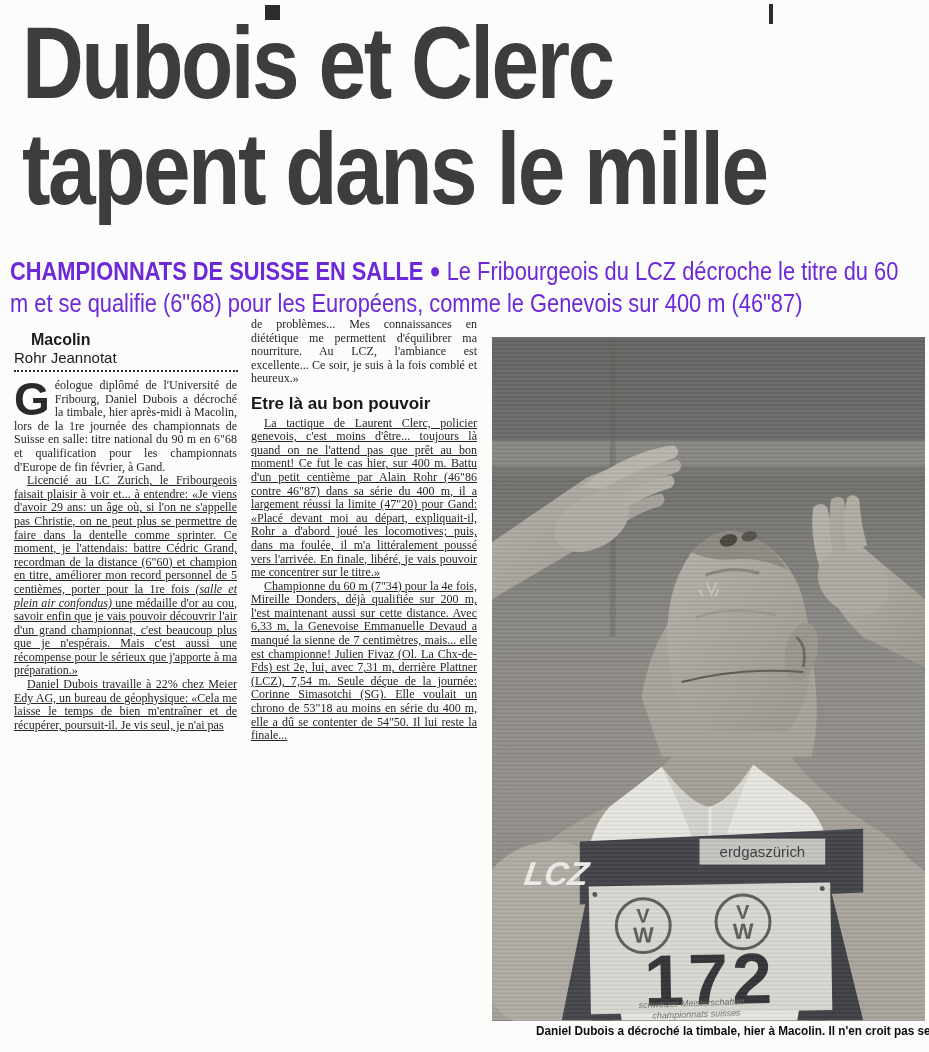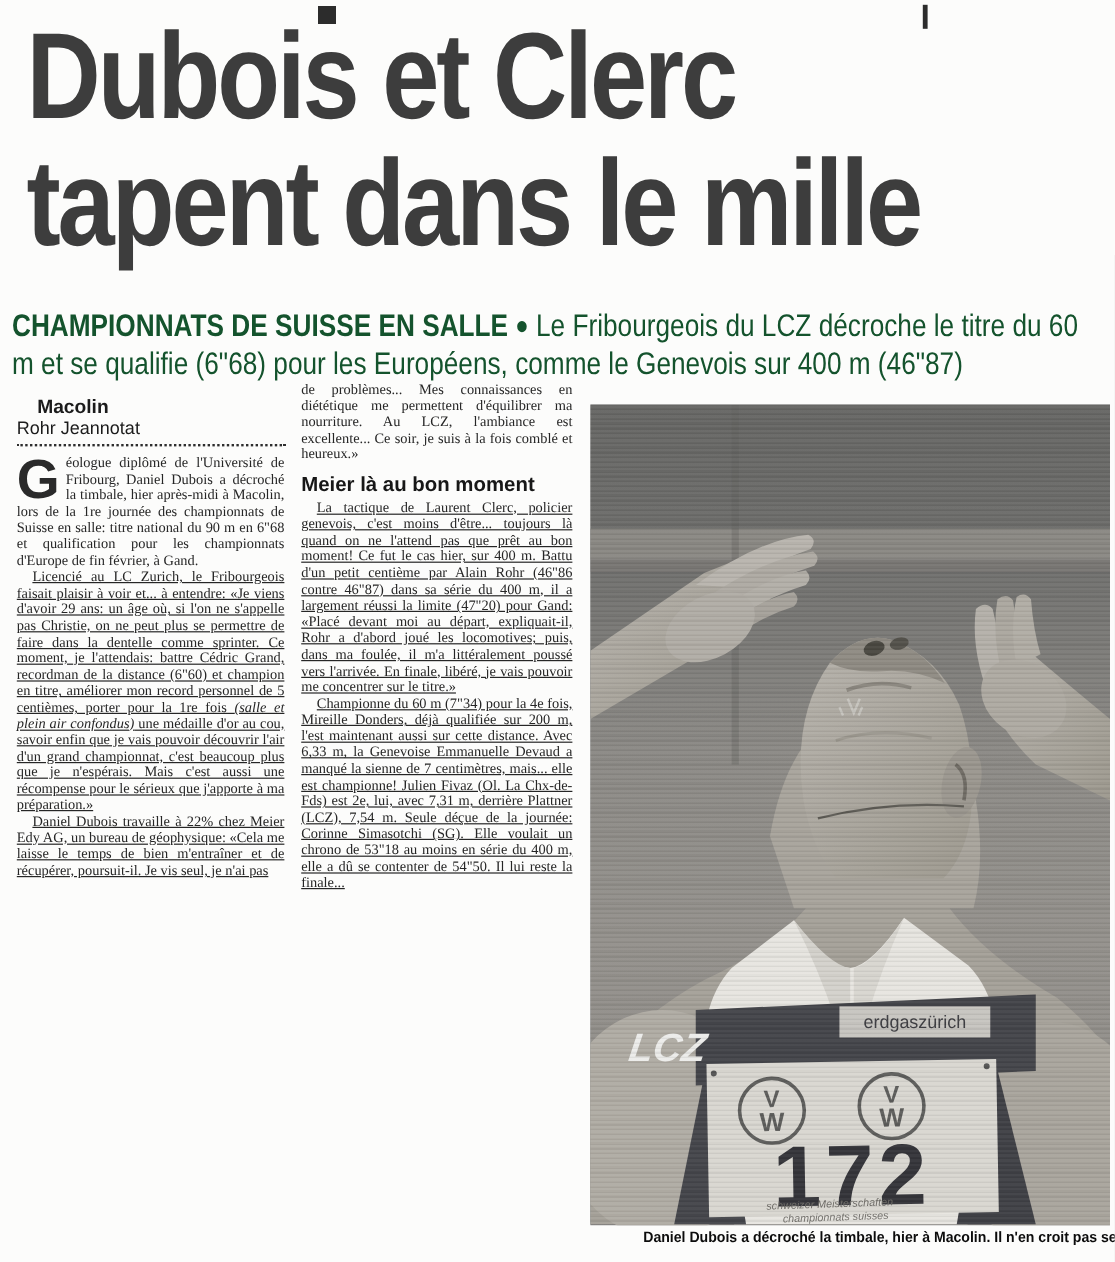--- a/index.html
+++ b/index.html
@@ -7,21 +7,21 @@
         font-family:"Liberation Serif",serif;color:#232323;}
   .abs{position:absolute;}
 
   
   #headline{left:22px;top:10px;width:900px;color:#3d3d3d;
             font-family:"Liberation Sans",sans-serif;font-weight:bold;
             font-size:102px;line-height:106px;letter-spacing:-3px;white-space:nowrap;}
   #headline .hl{display:inline-block;transform:scaleX(0.84);transform-origin:0 50%;}
 
   
-  #standfirst{left:10px;top:256px;width:912px;color:#14532d;
+  #standfirst{left:10px;top:256px;width:912px;color:#6d28d9;
               font-family:"Liberation Sans",sans-serif;font-size:26px;line-height:31px;}
   #standfirst .inner{width:1086px;transform:scaleX(0.84);transform-origin:0 0;}
   #standfirst .kicker{font-weight:bold;letter-spacing:0px;}
   #standfirst .bullet{font-size:22px;position:relative;top:-2px;}
 
   
   #byline{left:14px;top:331px;width:224px;font-family:"Liberation Sans",sans-serif;color:#1b1b1b;}
   #byline .loc{font-weight:bold;font-size:16px;line-height:18px;margin-left:17px;}
   #byline .auth{font-size:15px;line-height:18px;}
   #byline .dots{margin-top:3px;border-top:2px dotted #2e2e2e;width:224px;height:0;}
@@ -79,21 +79,21 @@
   </div>
 
   <div class="abs bodycol" id="col1">
     <p><span class="dropcap">G</span><span>éologue diplômé de l'Université de Fribourg, Daniel Dubois a décroché la timbale, hier après-midi à Macolin, lors de la 1re journée des championnats de Suisse en salle: titre national du 90 m en 6"68 et qualification pour les championnats d'Europe de fin février, à Gand.</span></p>
     <p class="ind"><span>Licencié au LC Zurich, le Fribourgeois faisait plaisir à voir et... à entendre: «Je viens d'avoir 29 ans: un âge où, si l'on ne s'appelle pas Christie, on ne peut plus se permettre de faire dans la dentelle comme sprinter. Ce moment, je l'attendais: battre Cédric Grand, recordman de la distance (6"60) et champion en titre, améliorer mon record personnel de 5 centièmes, porter pour la 1re fois </span><span class="it">(salle et plein air confondus)</span><span> une médaille d'or au cou, savoir enfin que je vais pouvoir découvrir l'air d'un grand championnat, c'est beaucoup plus que je n'espérais. Mais c'est aussi une récompense pour le sérieux que j'apporte à ma préparation.»</span></p>
     <p class="ind"><span>Daniel Dubois travaille à 22% chez Meier Edy AG, un bureau de géophysique: «Cela me laisse le temps de bien m'entraîner et de récupérer, poursuit-il. Je vis seul, je n'ai pas</span></p>
   </div>
 
   <div class="abs bodycol" id="col2">
     <p><span>de problèmes... Mes connaissances en diététique me permettent d'équilibrer ma nourriture. Au LCZ, l'ambiance est excellente... Ce soir, je suis à la fois comblé et heureux.»</span></p>
-    <h3 class="crosshead">Meier là au bon moment</h3>
+    <h3 class="crosshead">Etre là au bon pouvoir</h3>
     <p class="ind"><span>La tactique de Laurent Clerc, policier genevois, c'est moins d'être... toujours là quand on ne l'attend pas que prêt au bon moment! Ce fut le cas hier, sur 400 m. Battu d'un petit centième par Alain Rohr (46"86 contre 46"87) dans sa série du 400 m, il a largement réussi la limite (47"20) pour Gand: «Placé devant moi au départ, expliquait-il, Rohr a d'abord joué les locomotives; puis, dans ma foulée, il m'a littéralement poussé vers l'arrivée. En finale, libéré, je vais pouvoir me concentrer sur le titre.»</span></p>
     <p class="ind"><span>Championne du 60 m (7"34) pour la 4e fois, Mireille Donders, déjà qualifiée sur 200 m, l'est maintenant aussi sur cette distance. Avec 6,33 m, la Genevoise Emmanuelle Devaud a manqué la sienne de 7 centimètres, mais... elle est championne! Julien Fivaz (Ol. La Chx-de-Fds) est 2e, lui, avec 7,31 m, derrière Plattner (LCZ), 7,54 m. Seule déçue de la journée: Corinne Simasotchi (SG). Elle voulait un chrono de 53"18 au moins en série du 400 m, elle a dû se contenter de 54"50. Il lui reste la finale...</span></p>
   </div>
 
   <div class="abs" id="photo">
     <svg width="433" height="684" viewBox="0 0 434 684" xmlns="http://www.w3.org/2000/svg">
       <defs>
         <linearGradient id="gbg" x1="0" y1="0" x2="0" y2="1">
           <stop offset="0" stop-color="#666664"></stop>
           <stop offset="0.18" stop-color="#6e6e6c"></stop>

